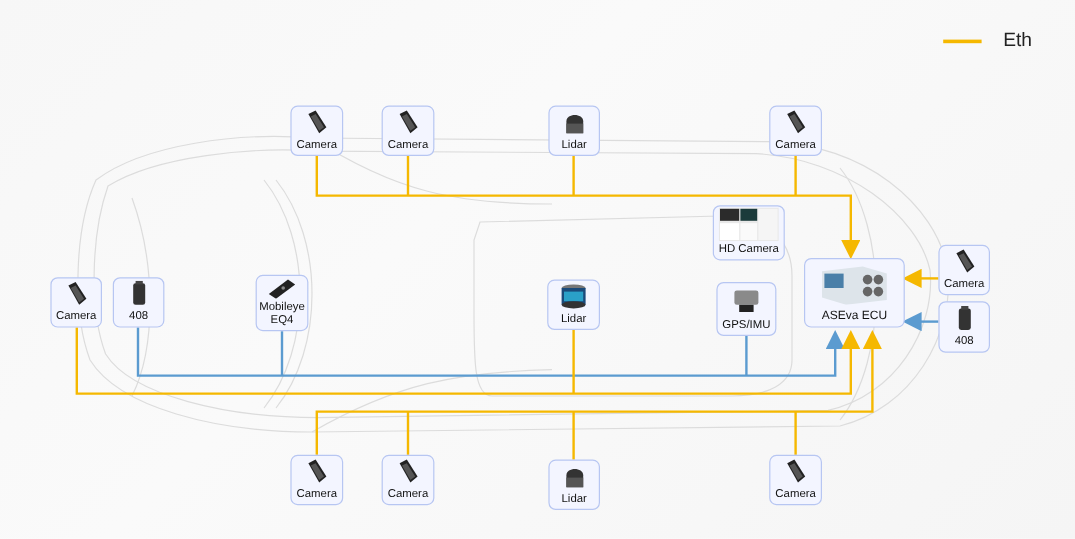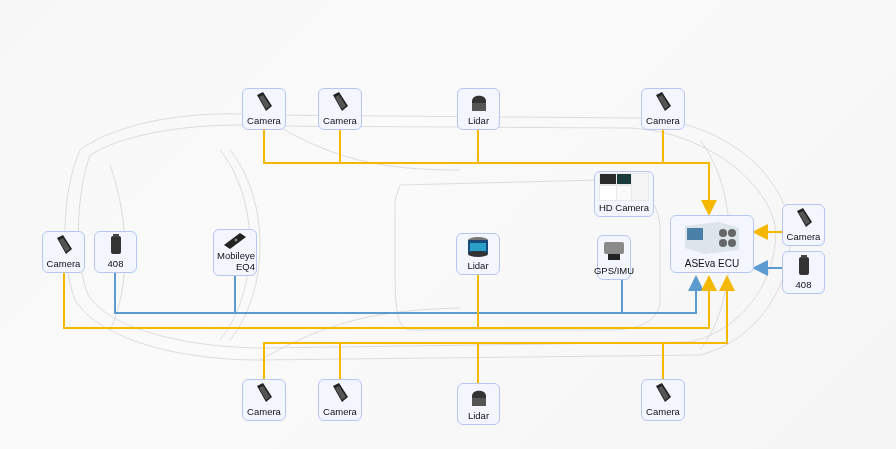--- a/index.html
+++ b/index.html
@@ -2,21 +2,21 @@
 <html><head>
 <meta charset="utf-8">
 <style>
   html, body { margin:0; padding:0; }
   body { width:896px; height:449px; position:relative; overflow:hidden;
          background: linear-gradient(135deg, #f7f7f7 0%, #fafafa 40%, #f5f5f5 100%);
          font-family: "Liberation Sans", sans-serif; }
   #canvas { position:absolute; left:0; top:0; width:896px; height:449px; }
   .node { position:absolute; background:#f3f5ff; border:1px solid #b7c6f2; border-radius:6px;
           box-sizing:border-box; display:flex; flex-direction:column; align-items:center; justify-content:flex-end;
-          font-size:9.5px; color:#111; text-align:right; line-height:11px; padding-bottom:3px; }
+          font-size:9.5px; color:#111; text-align:center; line-height:11px; padding-bottom:3px; }
   .node .ico { flex:1; display:flex; align-items:center; justify-content:center; width:100%; }
   .legend { position:absolute; right:0; top:24px; width:110px; font-size:16px; color:#222; }
   .legend .row { display:flex; align-items:center; height:20px; }
   .legend .swatch { width:32px; height:3px; margin-right:18px; }
 </style>
 </head>
 <body>
 
 <svg id="canvas" viewBox="0 0 896 449">
   <defs>
@@ -138,21 +138,21 @@
   <div class="ico">
       <svg width="24" height="24" viewBox="0 0 24 24">
         <ellipse cx="12" cy="5" rx="10" ry="3" fill="#777"></ellipse>
         <rect x="2" y="5" width="20" height="14" fill="#1a4a7a"></rect>
         <rect x="4" y="8" width="16" height="8" fill="#2aa0c8"></rect>
         <ellipse cx="12" cy="19" rx="10" ry="3" fill="#333"></ellipse>
       </svg>
     </div>
   <span>Lidar</span>
 </div>
-<div class="node" style="left:597px;top:235px;width:34px;height:45px;">
+<div class="node" style="left:597px;top:235px;width:50px;height:45px;">
   <div class="ico">
       <svg width="24" height="22" viewBox="0 0 24 22">
         <rect x="2" y="2" width="20" height="12" rx="2" fill="#8a8a8a"></rect>
         <rect x="6" y="14" width="12" height="6" fill="#222"></rect>
       </svg>
     </div>
   <span>GPS/IMU</span>
 </div>
 <div class="node" style="left:670px;top:215px;width:84px;height:58px;font-size:10px;">
   <div class="ico">
@@ -216,13 +216,17 @@
   <div class="ico">
       <svg width="20" height="22" viewBox="0 0 20 22">
         <path d="M3,4 L9,1 L18,15 L12,20 Z" fill="#222"></path>
         <path d="M5,6 L9,4 L16,15 L12,18 Z" fill="#555"></path>
       </svg>
     </div>
   <span>Camera</span>
 </div>
 
 <div class="legend">
+  <div class="row">
+    <span class="swatch" style="background:#f5b800;"></span>
+    <span>Eth</span>
+  </div>
 </div>
 
 </body></html>

